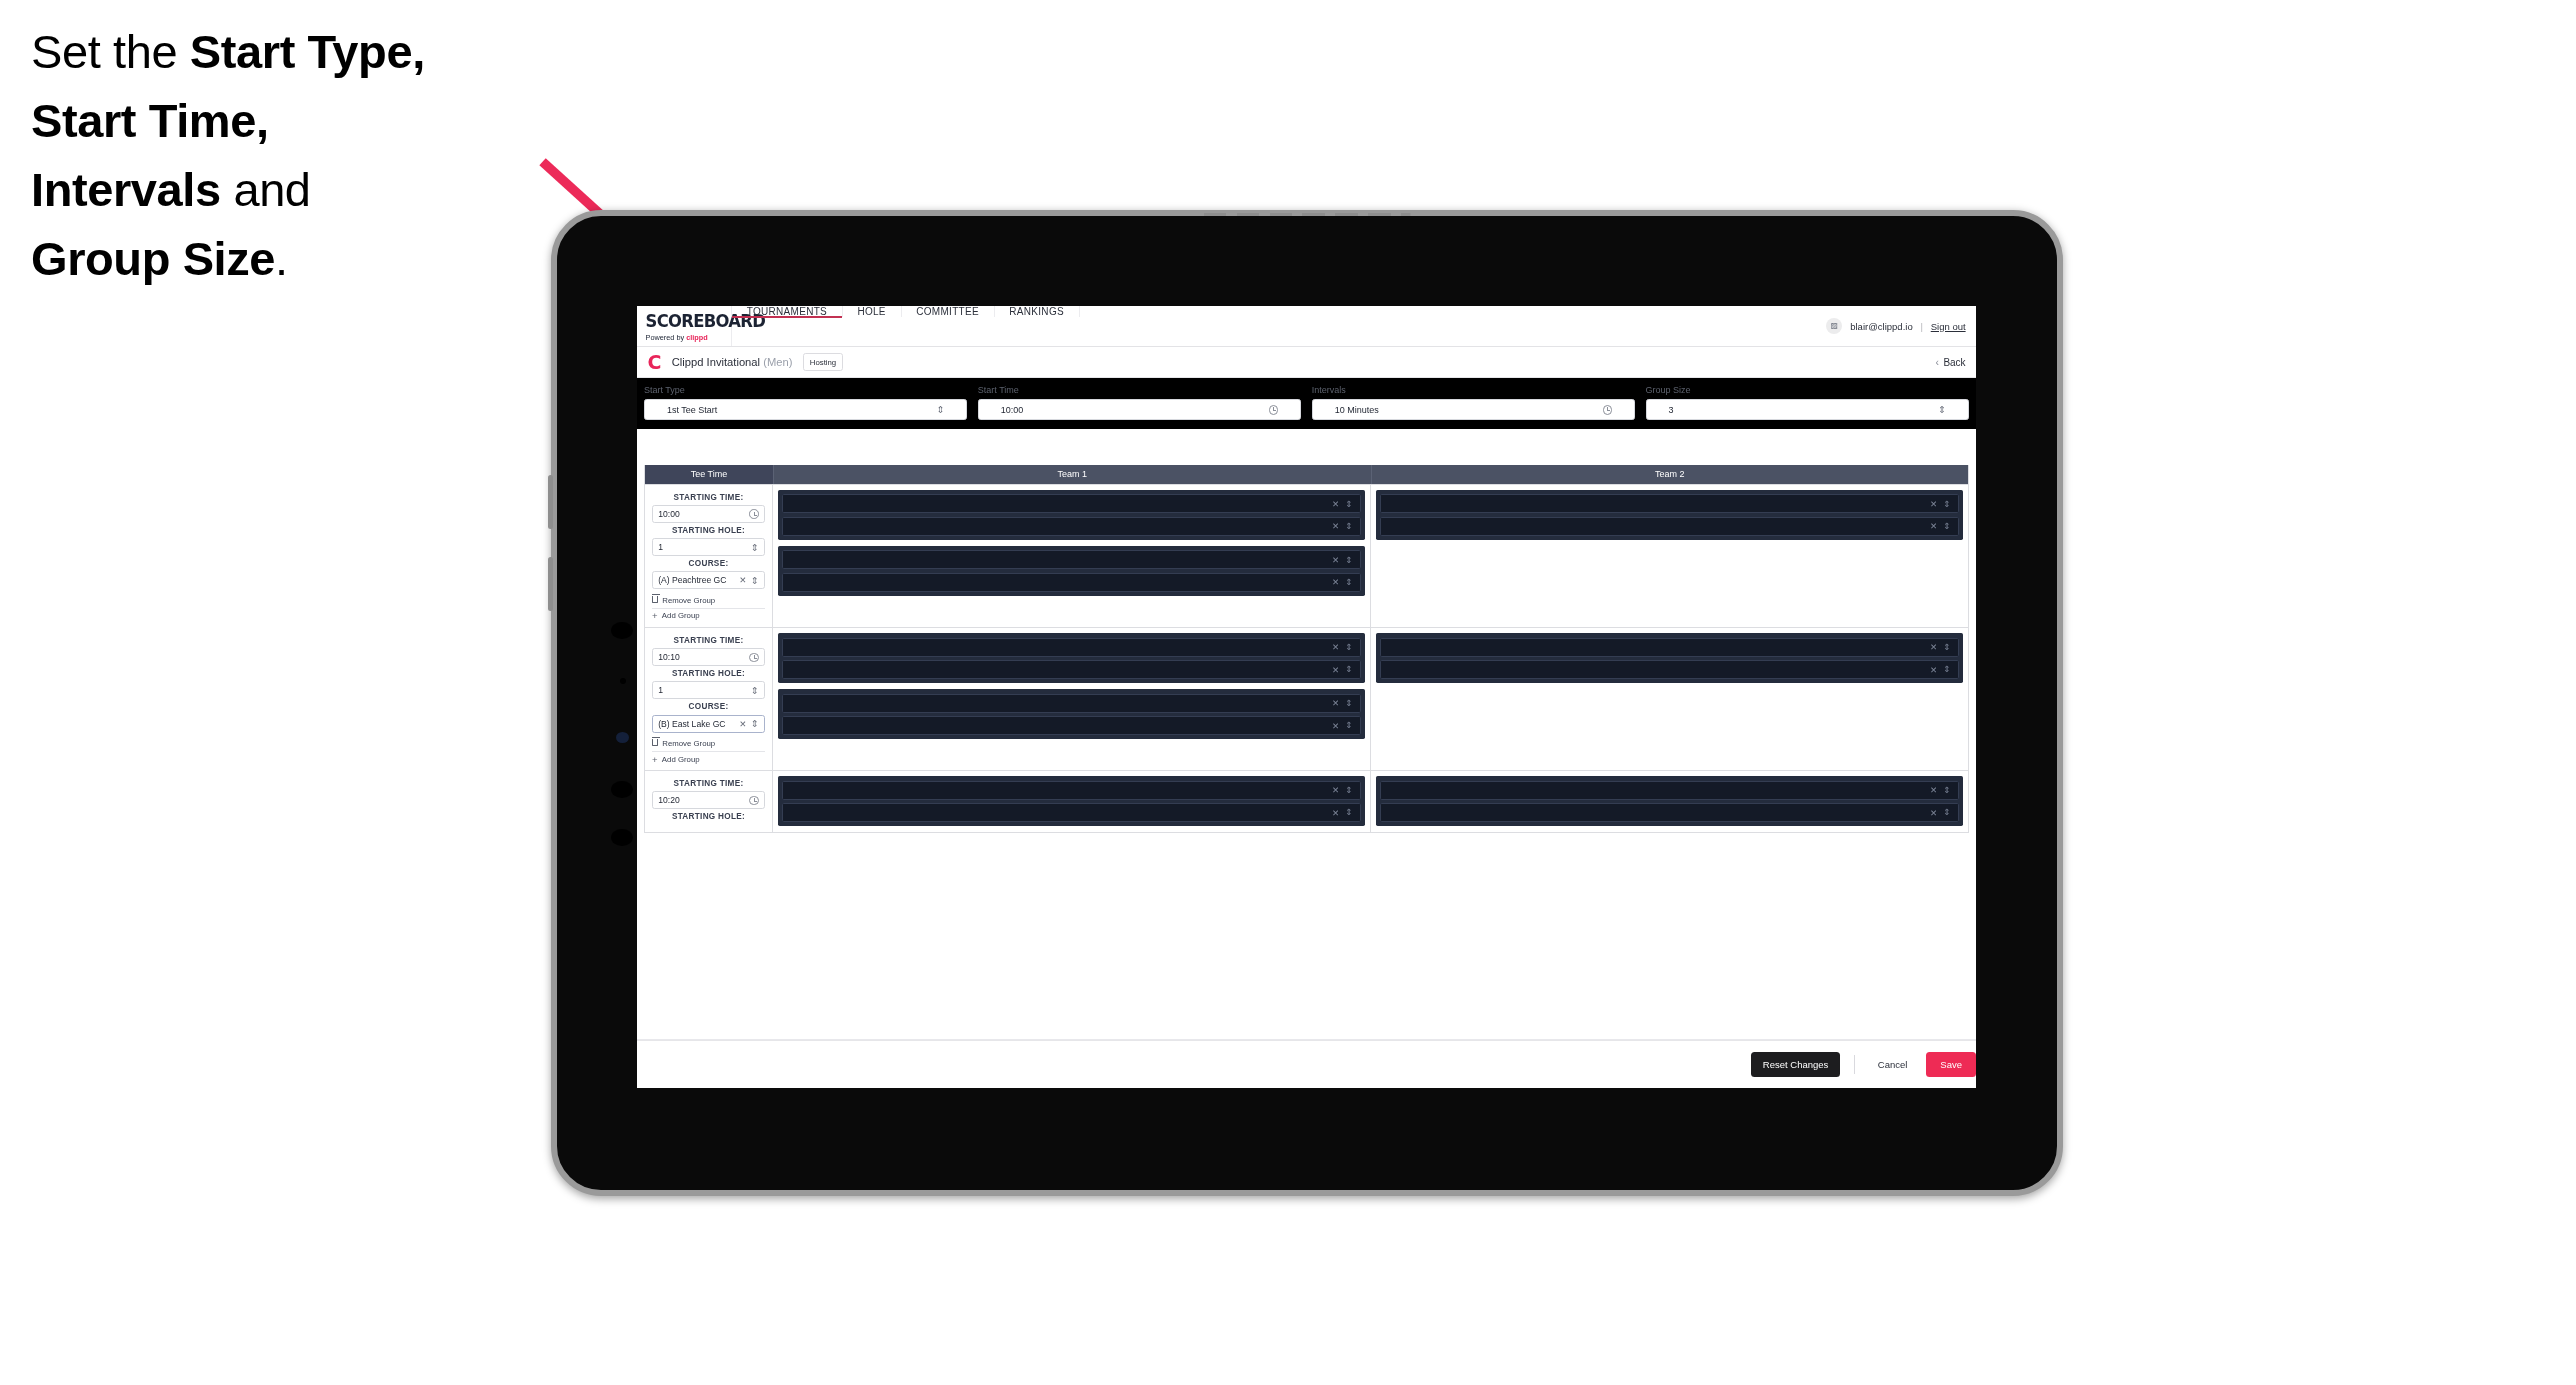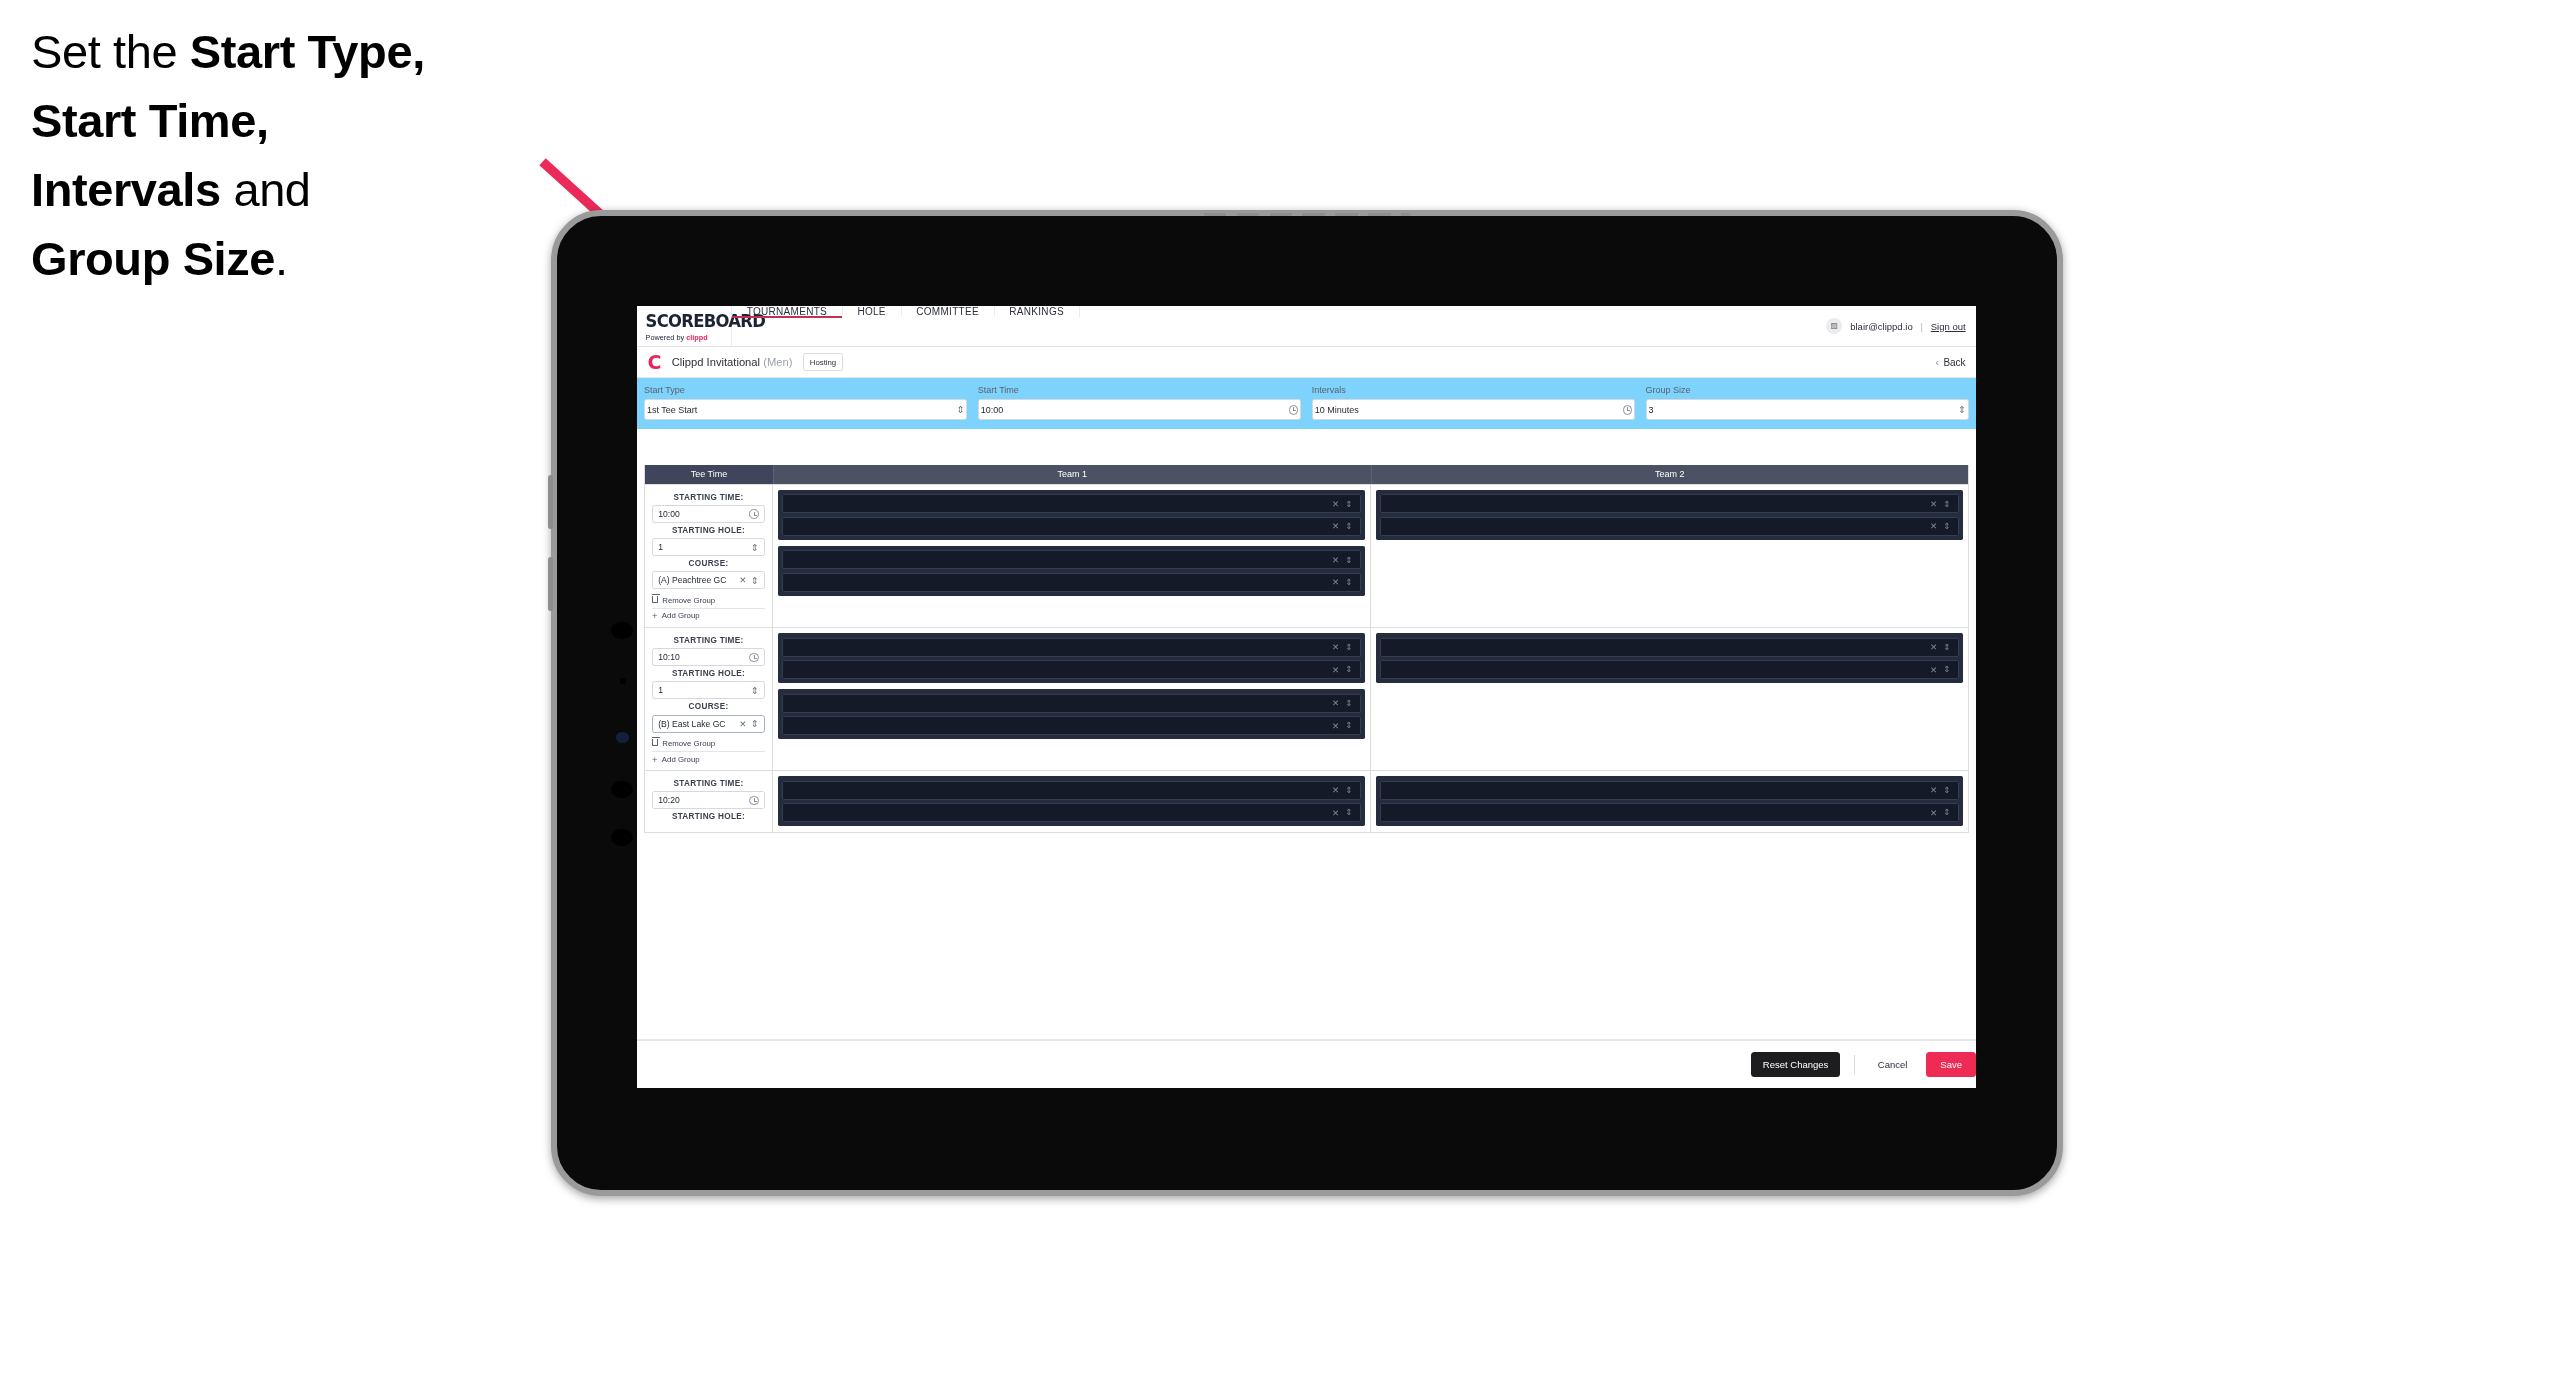--- a/index.html
+++ b/index.html
@@ -71,25 +71,25 @@
   .subhead { display:flex; align-items:center; height: 31px; padding: 0 10.4px; border-bottom: 0.9px solid #e6e6e9; background:#fff; }
   .clogo { font-size: 19px; font-weight: 800; color: #e8255a; font-family:"DejaVu Sans",sans-serif; line-height:1; }
   .tname { margin-left: 10.4px; font-size: 11.2px; color: #2b2f3a; }
   .tname .muted { color: #9ba0ab; }
   .badge { margin-left: 10.4px; font-size: 7.8px; color:#2b2f3a; border:0.9px solid #dcdce0; border-radius:2.6px;
            padding: 3.5px 6px; background:#fff; }
   .backlink { margin-left:auto; font-size:10px; color:#2b2f3a; display:flex; align-items:center; gap:4.3px; cursor:pointer; }
   .backlink .chev { color:#8b8f99; font-size: 10.4px; }
 
   
-  .settings { display:flex; padding: 7px 7px 8.6px 7px; gap: 10.4px; background:#7dd3fc; }
+  .settings { display:flex; padding: 7px 7px 8.6px 7px; gap: 10.4px; background:#000000; }
   .fld { flex:1; }
   .fld-lbl { font-size: 9px; color:#5c616d; margin-bottom: 4.3px; }
   .fld-box { height: 21px; border:0.9px solid #d6d8dd; border-radius:2.6px; background:#fff;
-             display:flex; align-items:center; padding: 0 2px; font-size: 9px; color:#1f2430; }
+             display:flex; align-items:center; padding: 0 22px; font-size: 9px; color:#1f2430; }
   .fld-box .val { flex:1; }
   .spin { color:#6b707c; font-size: 9.5px; line-height: 1; }
   .clockic { width: 9.5px; height: 9.5px; border: 1px solid #8b8f99; border-radius: 50%; position: relative; }
   .clockic::before { content:""; position:absolute; left:3.7px; top:1.4px; width:0.9px; height:3.4px; background:#8b8f99; }
   .clockic::after  { content:""; position:absolute; left:3.7px; top:4.3px;  width:2.8px; height:0.9px; background:#8b8f99; }
 
   
   .tbl { margin: 0 7px; border: 0.9px solid #dcdde1; border-top: none; }
   .thead { display:flex; background:#4b5264; height: 19px; align-items:stretch;margin-top:36px; }
   .th { color:#fff; font-size: 9px; display:flex; align-items:center; justify-content:center; }

